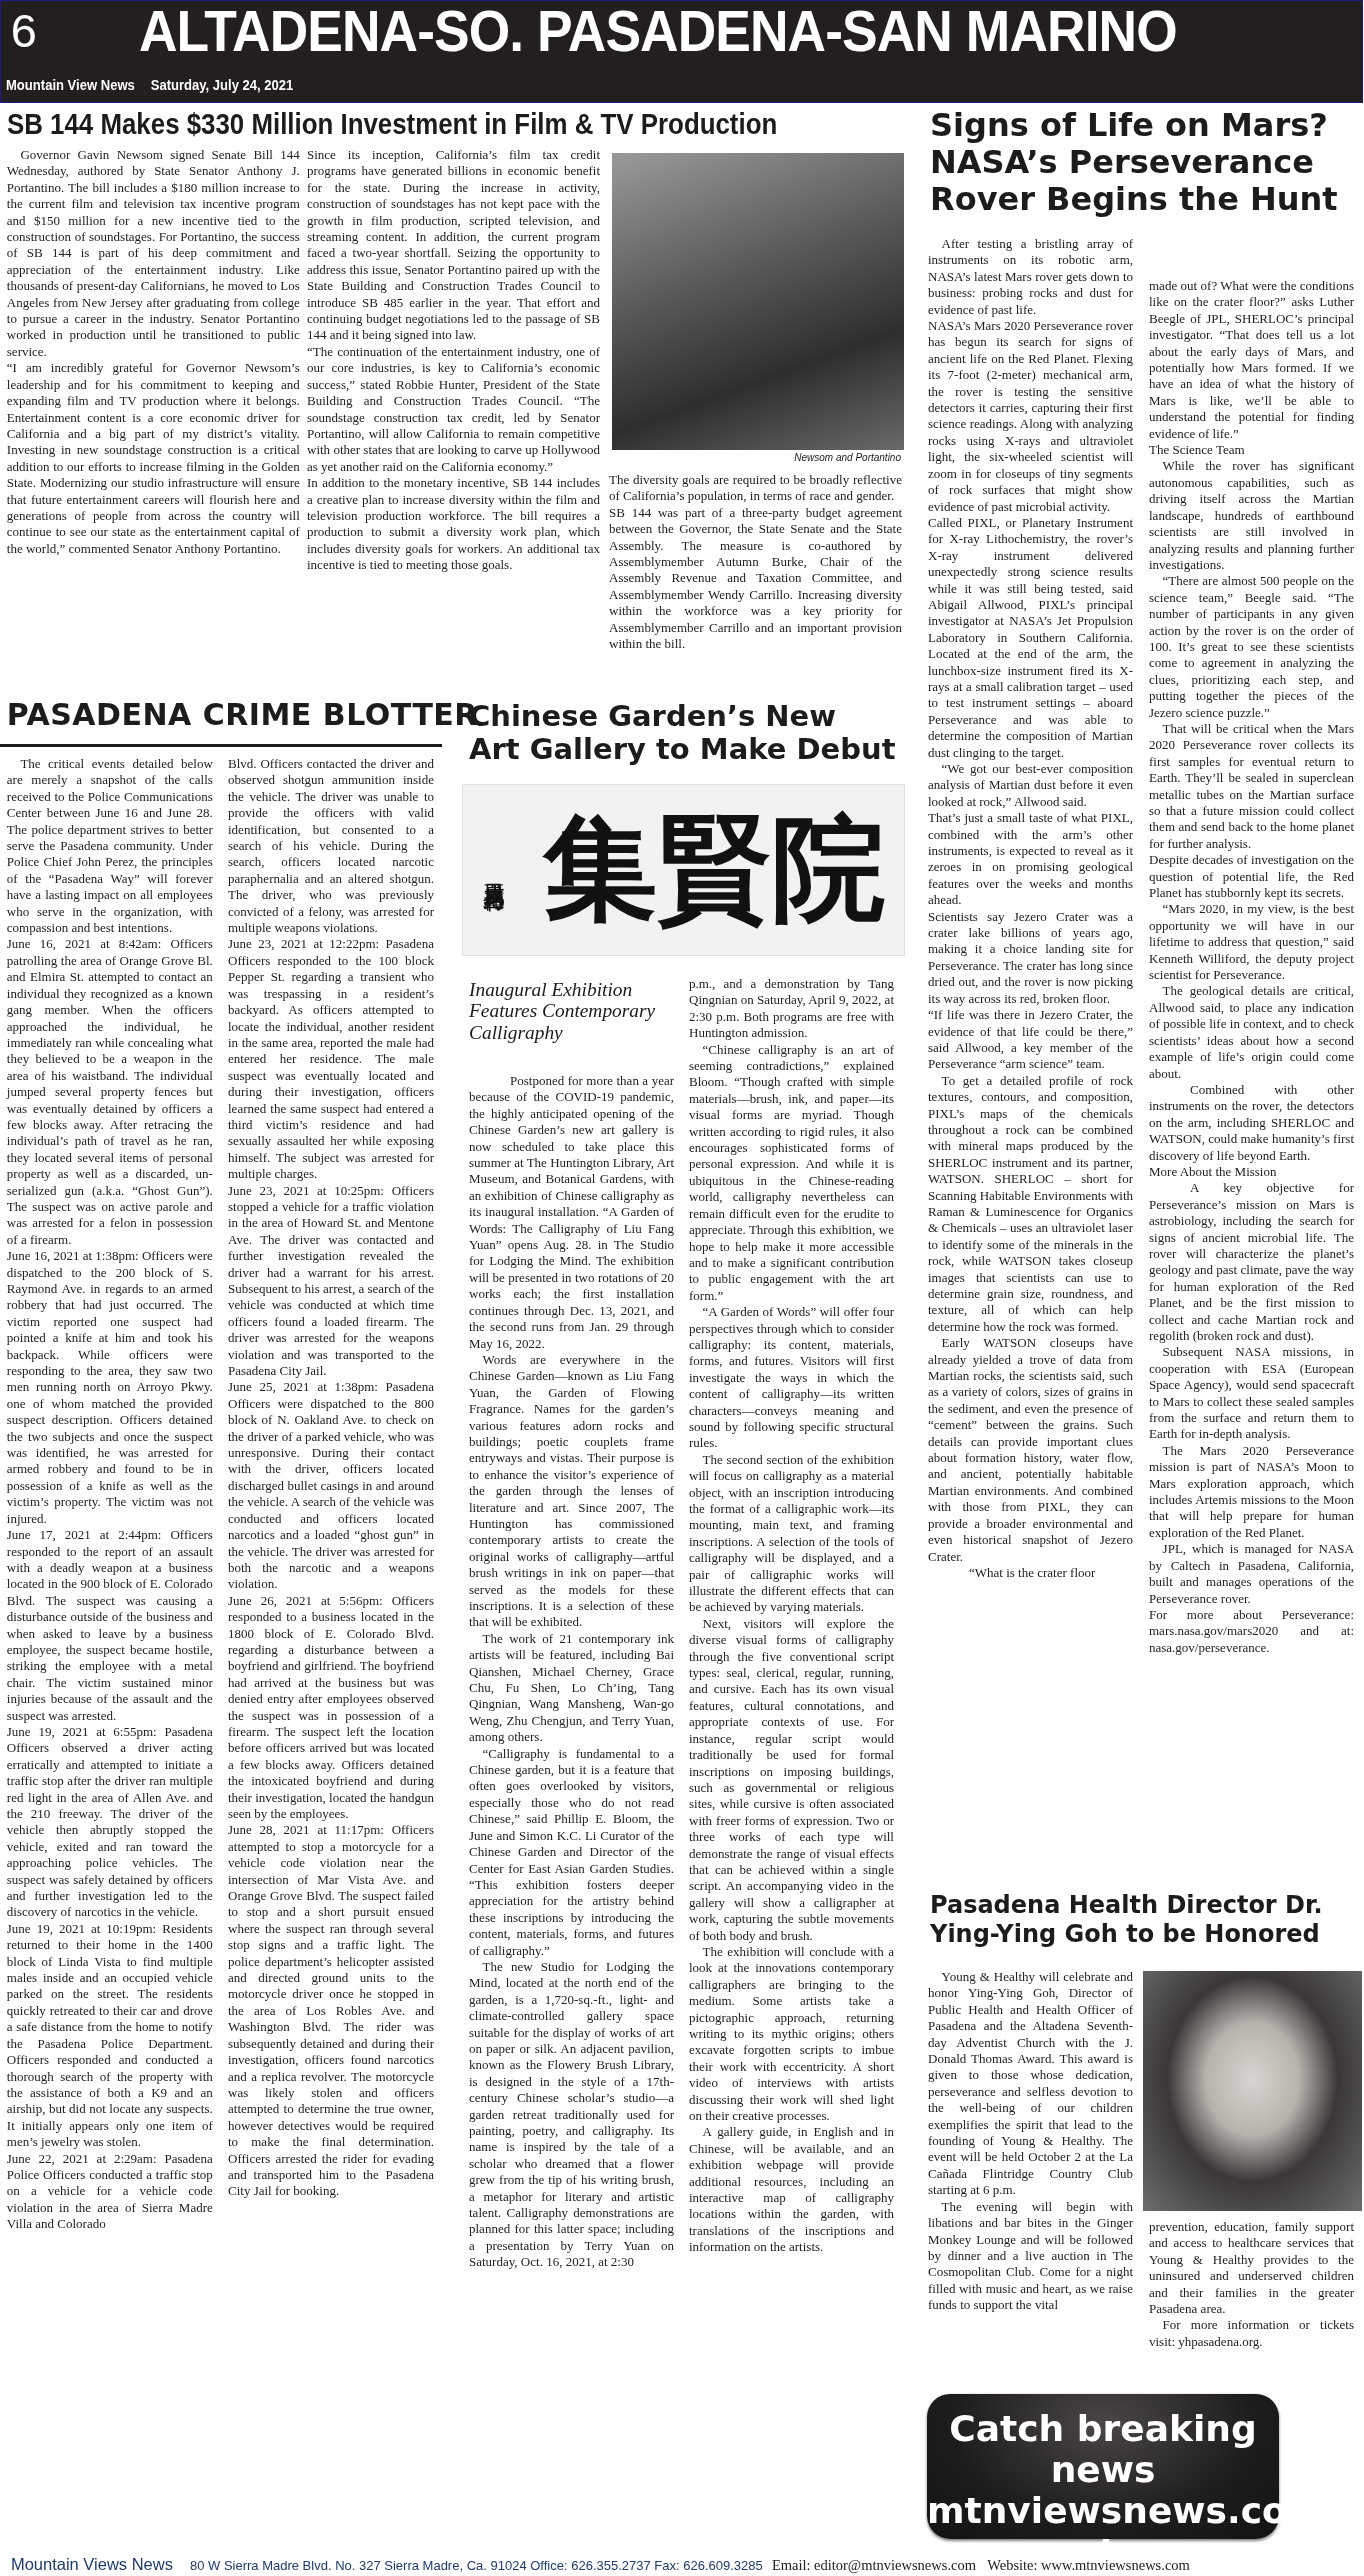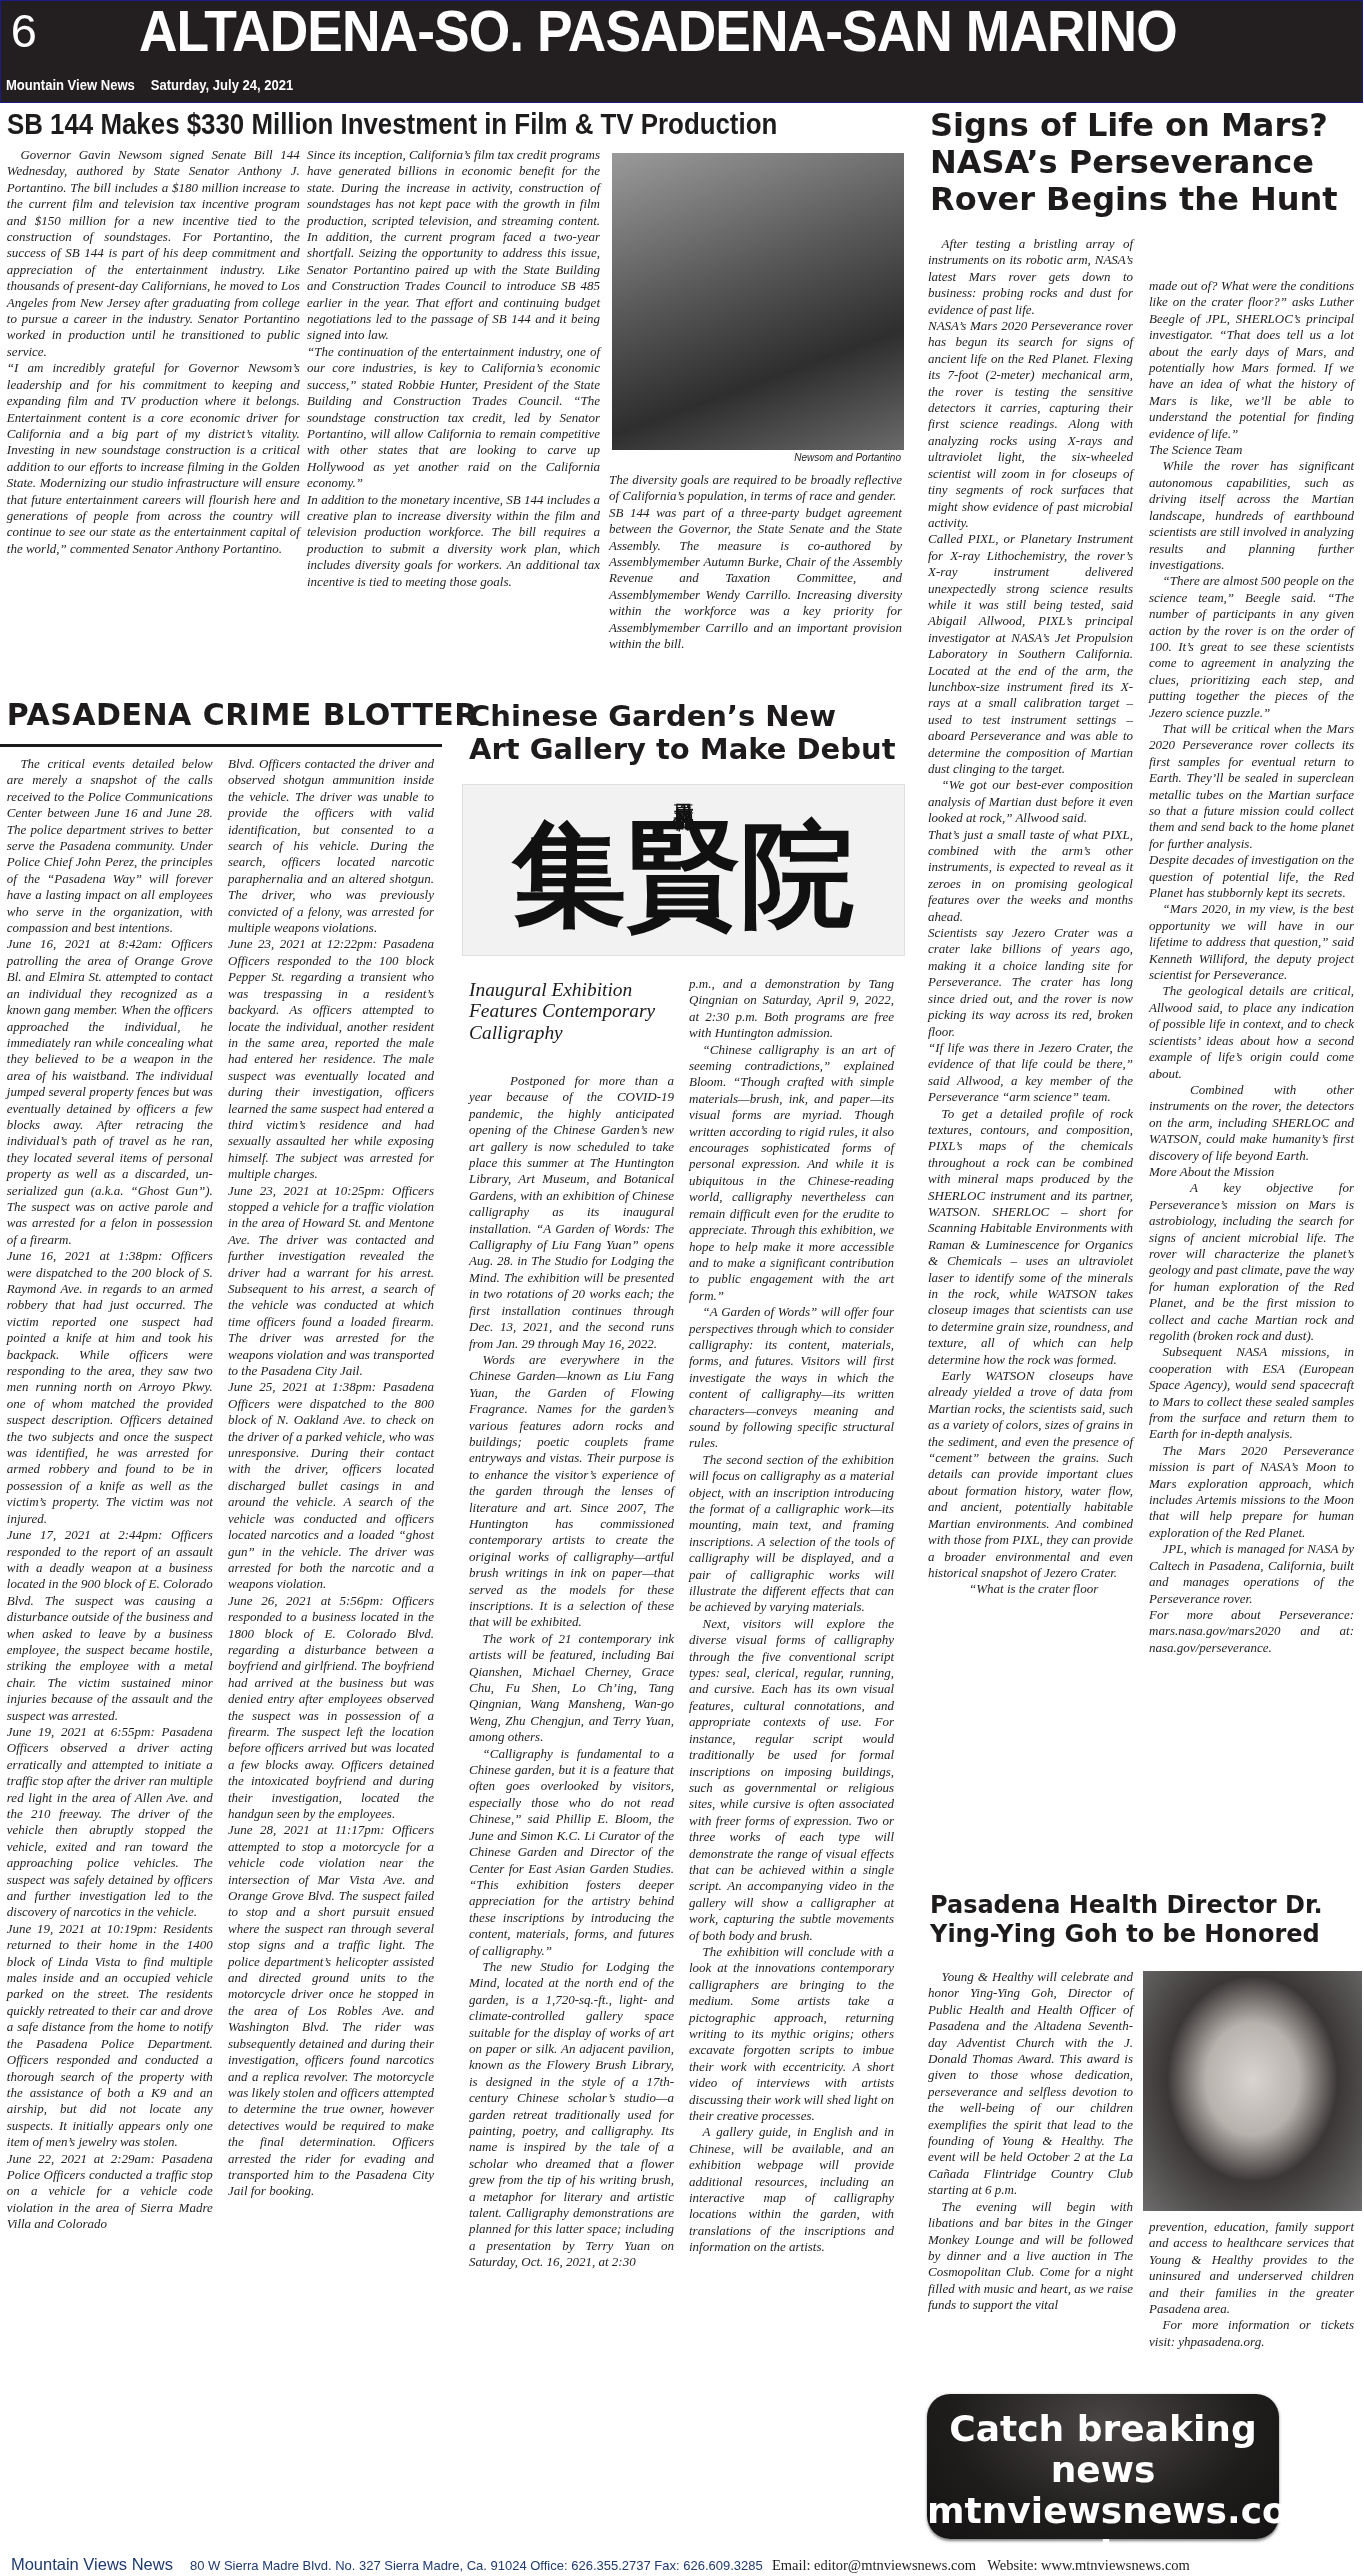--- a/index.html
+++ b/index.html
@@ -5,29 +5,29 @@
   html, body { margin:0; padding:0; background:#fff; }
   body { width:1365px; height:2576px; position:relative; overflow:hidden; color:#1c1a1a; font-family:"Liberation Serif", serif; }
   .abs { position:absolute; }
   .masthead { left:0; top:0; width:1363px; height:103px; background:#231f20; border:1px solid #1b1b8a; box-sizing:border-box; color:#fff; }
   .page-num { left:9.7px; top:1.9px; font-family:"Liberation Sans Narrow","Liberation Sans", sans-serif; font-size:47px; font-weight:400; }
   .section-title { left:138px; top:-3.9px; font-family:"Liberation Sans", sans-serif; font-weight:700; font-size:58px; letter-spacing:-1px; transform:scaleX(0.92); transform-origin:left top; white-space:nowrap; }
   .masthead-sub { left:4.8px; top:76px; font-family:"Liberation Sans", sans-serif; font-weight:700; font-size:14.5px; transform:scaleX(0.9); transform-origin:left top; white-space:nowrap; }
   .masthead-sub span { margin-right:13.6px; }
   .headline-cond { font-family:"Liberation Sans", sans-serif; font-weight:700; white-space:nowrap; transform-origin:left top; }
   .headline { font-family:"DejaVu Sans", sans-serif; font-weight:700; color:#1d1b1b; line-height:1.0; }
-  .col { font-family:"Liberation Serif", serif; font-size:13px; line-height:16.4px; text-align:justify; color:#222;font-style:italic; }
+  .col { font-family:"Liberation Serif", serif; font-size:13px; line-height:16.4px; text-align:justify; color:#222; }
   .col p { margin:0; }
   .col p.ind { text-indent:13.6px; }
   .col p.ind2 { text-indent:41px; }
   .photo { background:linear-gradient(160deg,#9a9a9a 0%,#5a5a5a 40%,#2e2e2e 70%,#6a6a6a 100%); }
   .caption { font-family:"Liberation Sans", sans-serif; font-style:italic; font-size:10px; text-align:right; }
   .rule { background:#1c1a1a; }
   .subhead-italic { font-family:"Liberation Serif", serif; font-style:italic; font-size:19.4px; line-height:21.3px; }
-  .calligraphy { background:#f2f2f2; border:1px solid #e0e0e0; display:flex; align-items:center; justify-content:space-around; font-family:"DejaVu Serif", serif; color:#111;flex-direction:column; }
+  .calligraphy { background:#f2f2f2; border:1px solid #e0e0e0; display:flex; align-items:center; justify-content:space-around; font-family:"DejaVu Serif", serif; color:#111; }
   .calligraphy .big { font-size:114px; font-weight:700; }
   .calligraphy .small { font-size:21.3px; writing-mode:vertical-rl; line-height:25px; }
   .cta { background:radial-gradient(ellipse at 50% 20%,#4a4646 0%,#1f1c1c 60%,#141212 100%); border-radius:23px; color:#fff; font-family:"DejaVu Sans", sans-serif; font-weight:700; text-align:center; font-size:36px; line-height:41px; box-shadow:0 1.9px 2.9px rgba(0,0,0,0.5); }
   .footer { left:8px; top:2555px; width:1365px; font-size:13.6px; white-space:nowrap; }
   .footer .brand { font-family:"Liberation Sans", sans-serif; font-size:16.5px; color:#1d3b6e; }
   .footer .addr { font-family:"Liberation Sans", sans-serif; font-size:13px; color:#1d3b6e; }
   .footer .contact { font-family:"Liberation Serif", serif; font-size:14.5px; color:#222; }
 </style>
 </head>
 <body>

